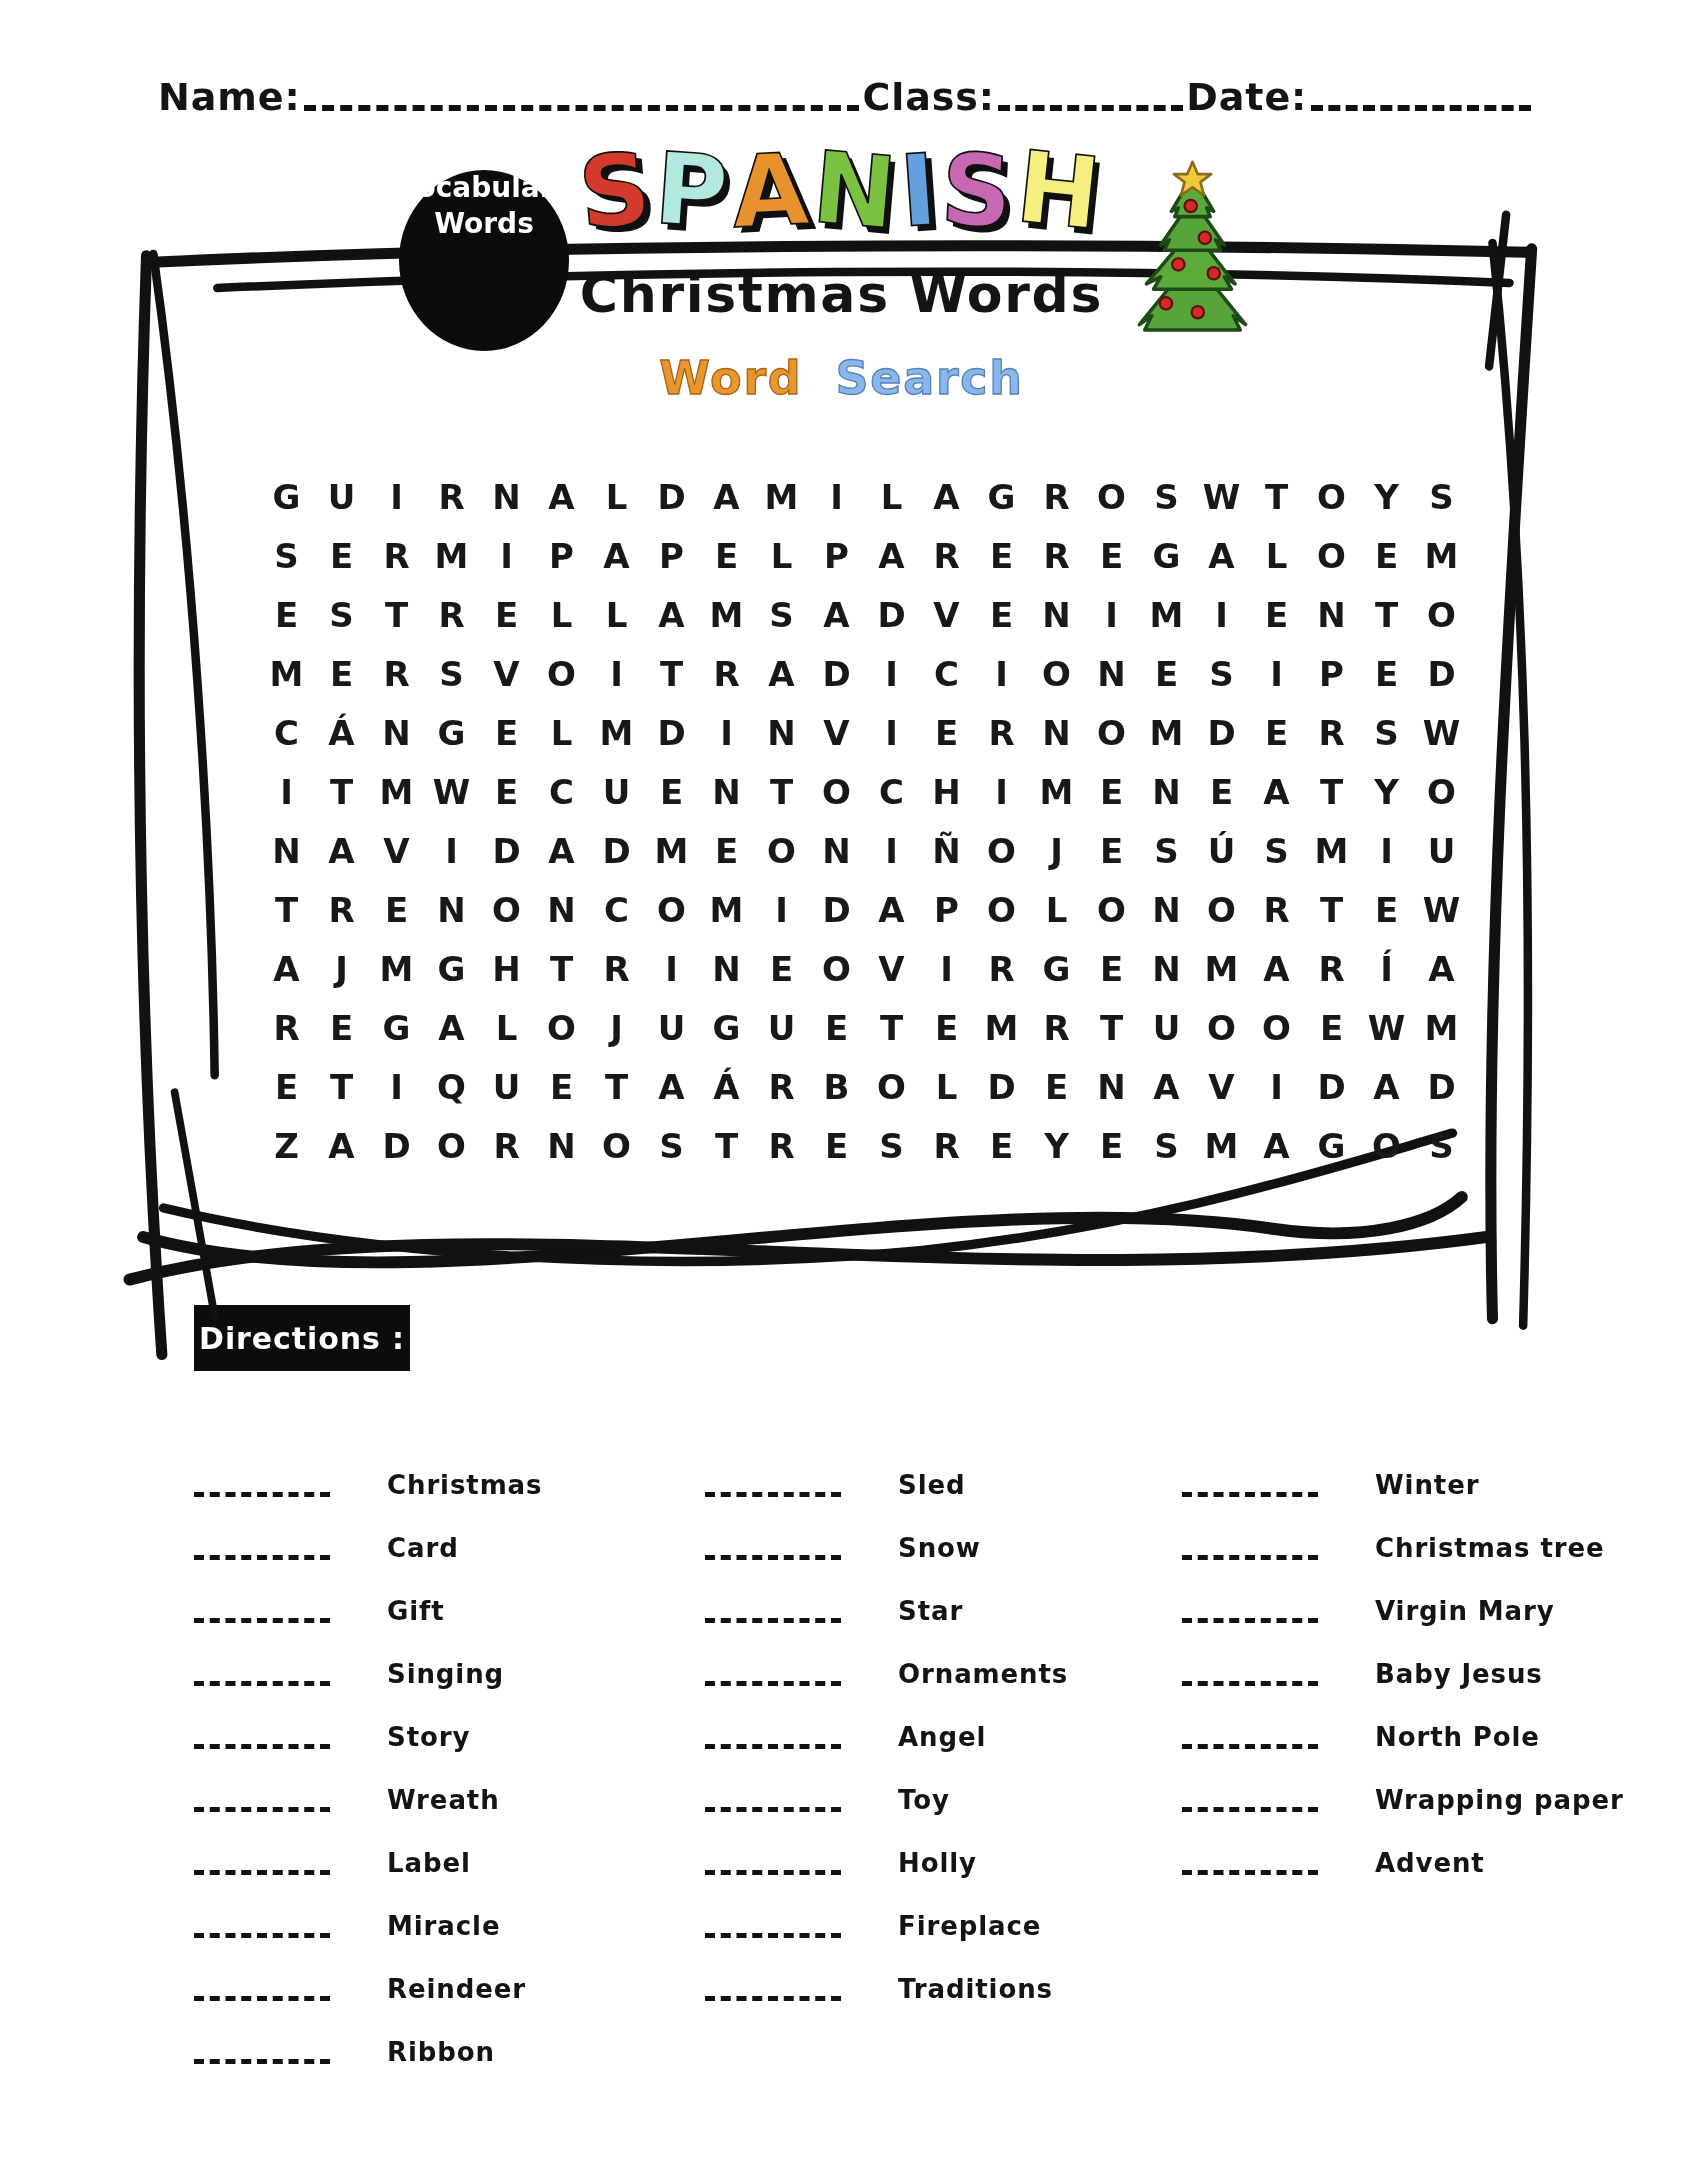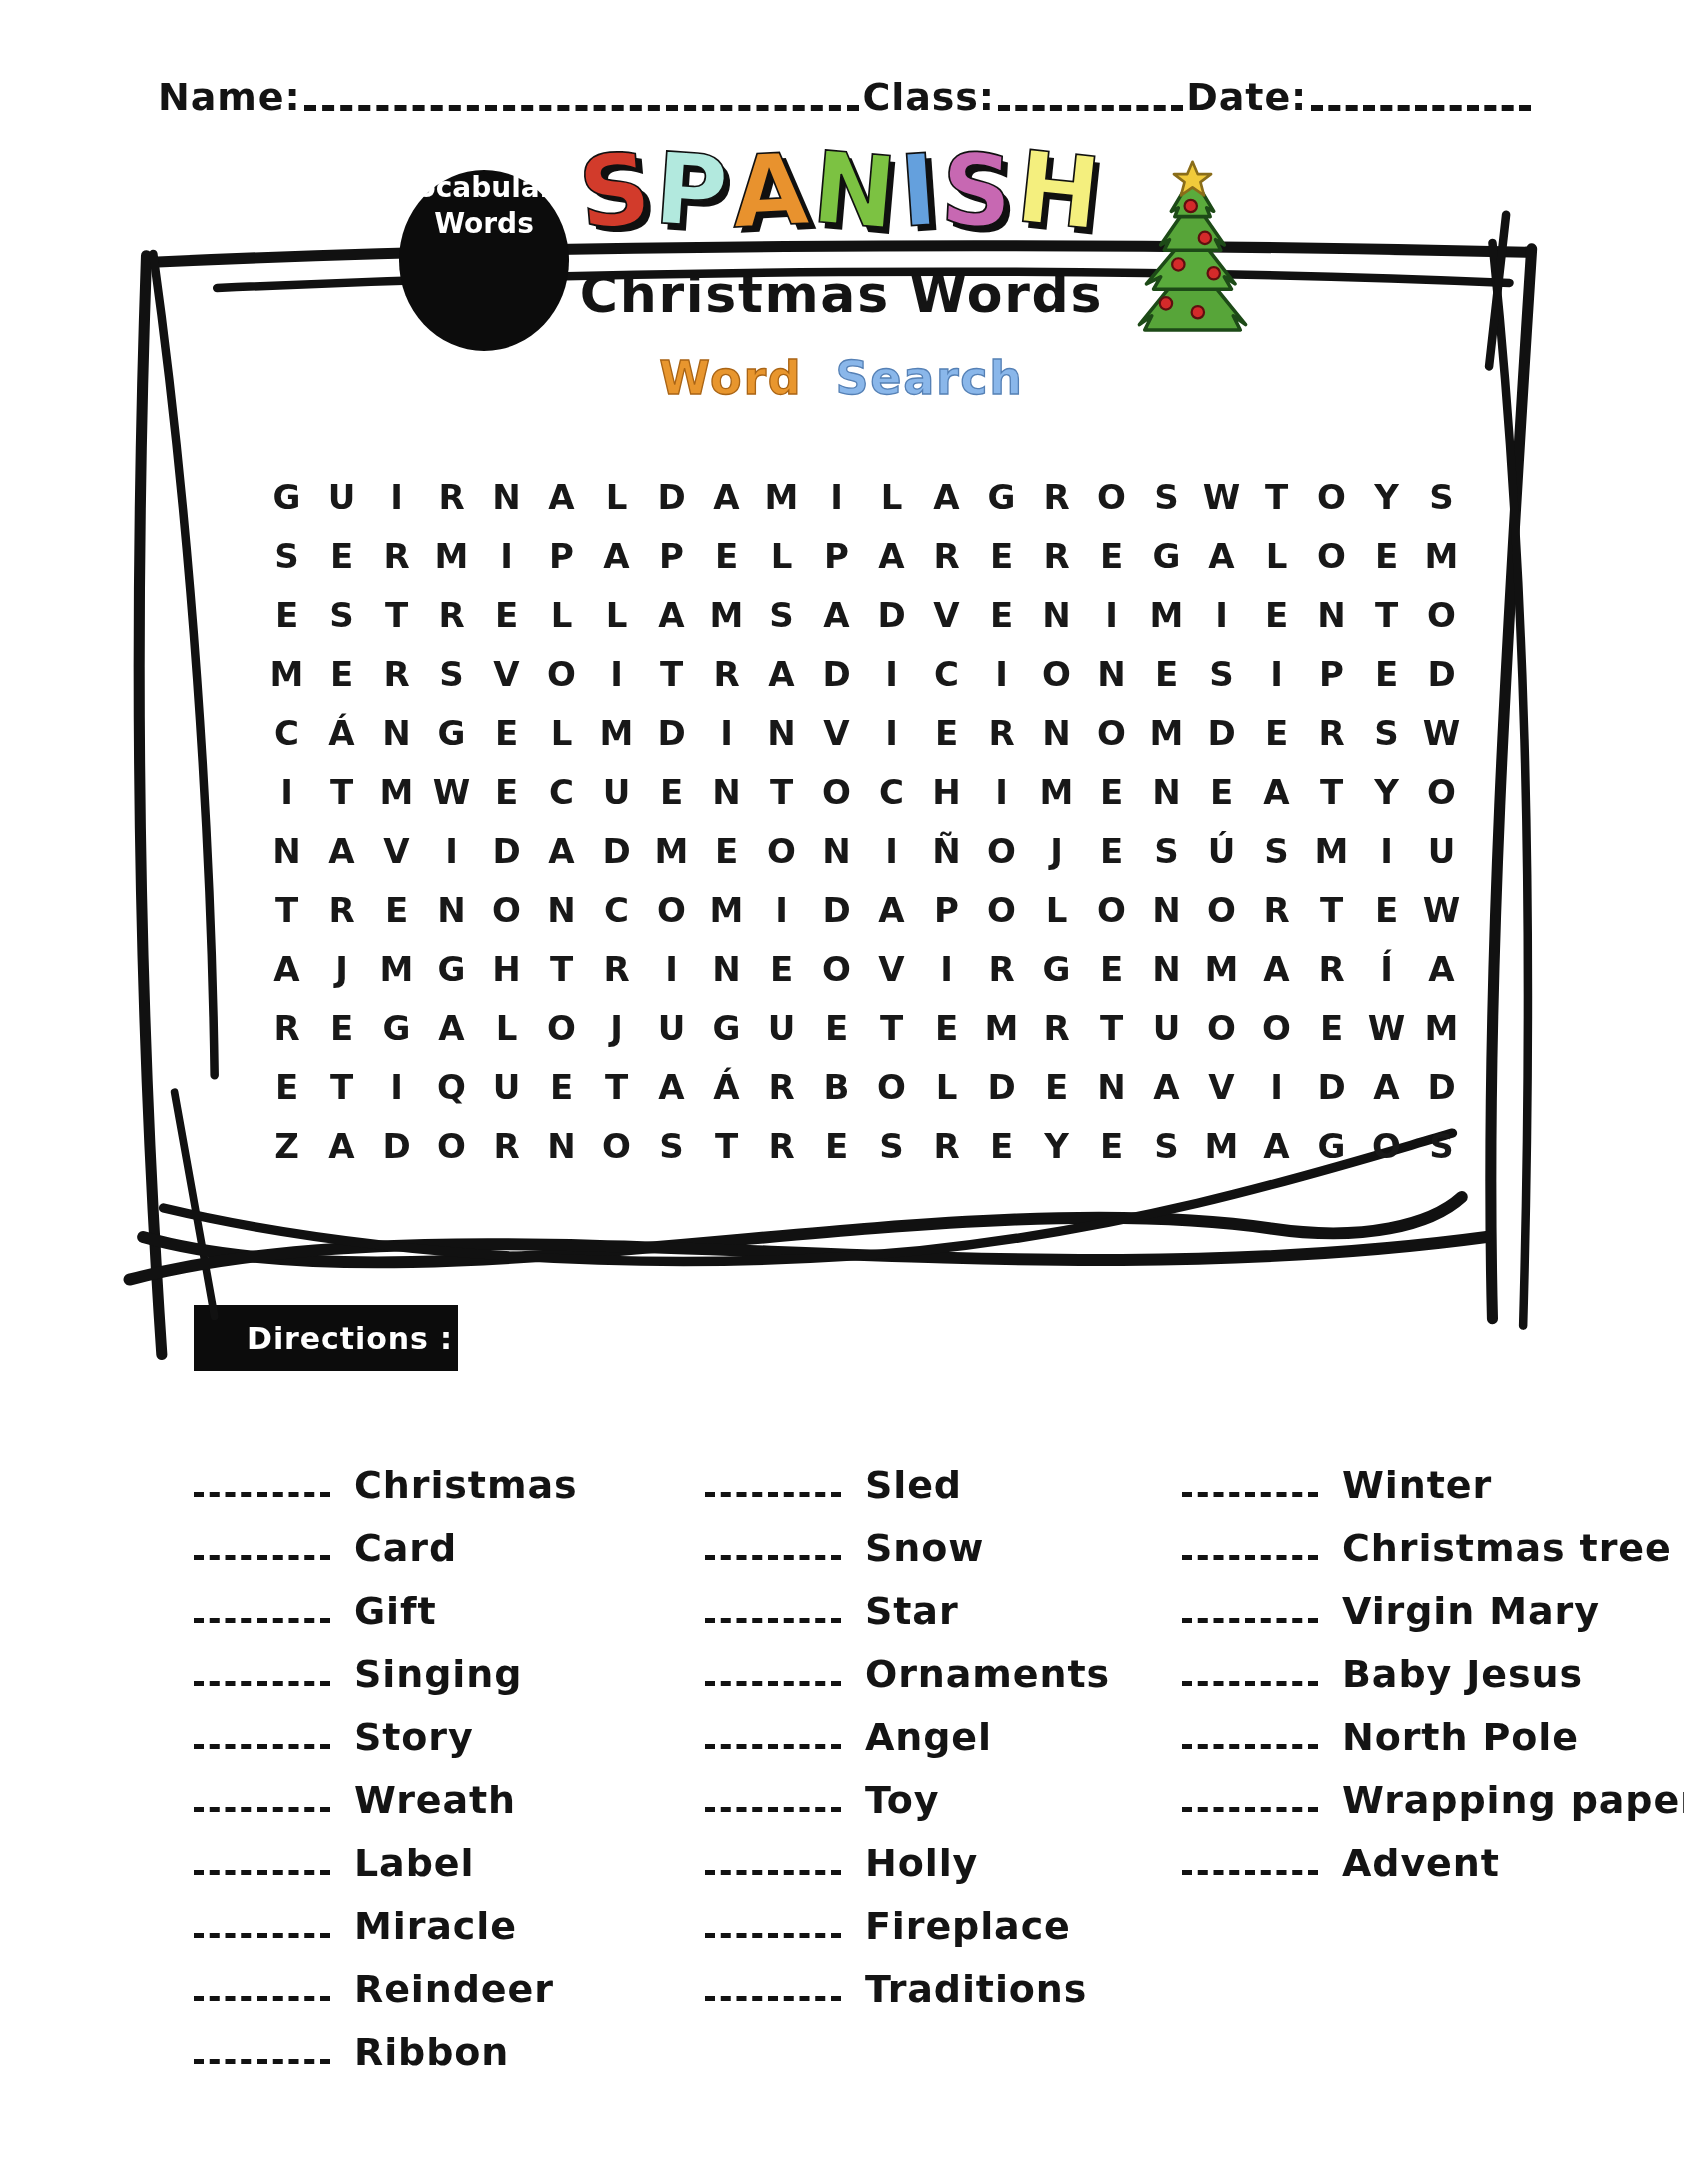--- a/index.html
+++ b/index.html
@@ -33,29 +33,29 @@
 
   
   .grid{position:absolute;left:259px;top:467px;display:grid;z-index:2;
         grid-template-columns:repeat(22,55px);grid-auto-rows:59px;
         font-size:34px;font-weight:700;color:#181818;}
   .cell{display:flex;align-items:center;justify-content:center;}
 
   
   .directions-box{position:absolute;left:194px;top:1305px;width:216px;height:66px;background:#0c0c0c;
                   color:#ffffff;font-size:30px;font-weight:700;display:flex;align-items:center;
-                  justify-content:center;letter-spacing:0.9px;padding-left:48px;}
+                  justify-content:center;letter-spacing:0.9px;}
   .directions-text{position:absolute;left:433px;top:1298px;width:1039px;font-size:31.5px;
                    font-weight:700;line-height:1.62;letter-spacing:0.9px;}
 
   
   .wl-col{position:absolute;top:1453px;}
   .wl-col.c1{left:194px}.wl-col.c2{left:705px}.wl-col.c3{left:1182px}
-  .wl-item{height:63px;display:flex;align-items:center;font-size:38px;font-weight:700;
-           letter-spacing:0.9px;white-space:nowrap;}
+  .wl-item{height:63px;display:flex;align-items:center;font-size:26px;font-weight:700;
+           letter-spacing:0.9px;white-space:nowrap;gap:33px;}
   .blank{display:inline-block;width:136px;height:0;border-bottom:5.1px dashed #121212;
          margin-right:24px;margin-top:19px;}
 </style>
 </head>
 <body>
 
 <div class="page">
 
   <div class="name-row">
     <span>Name:</span>

